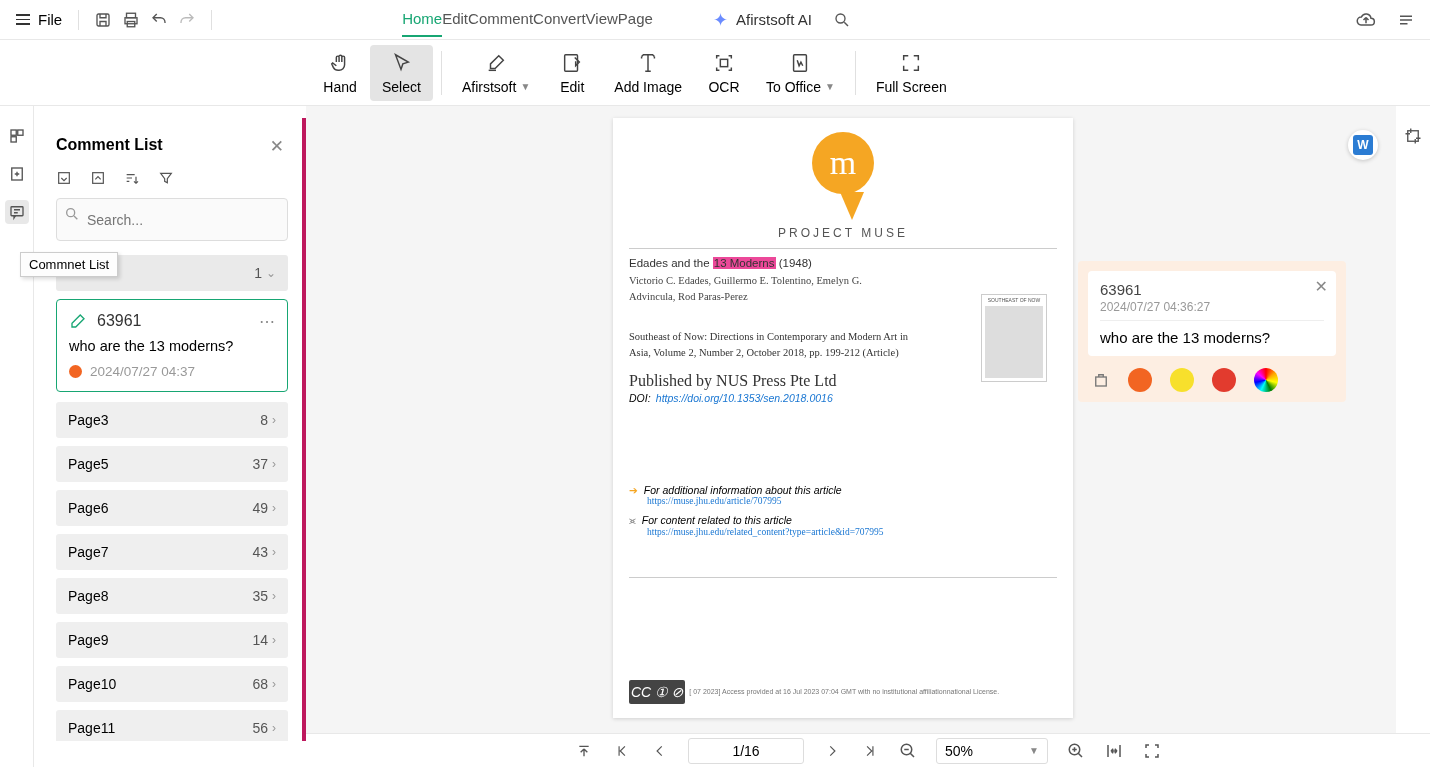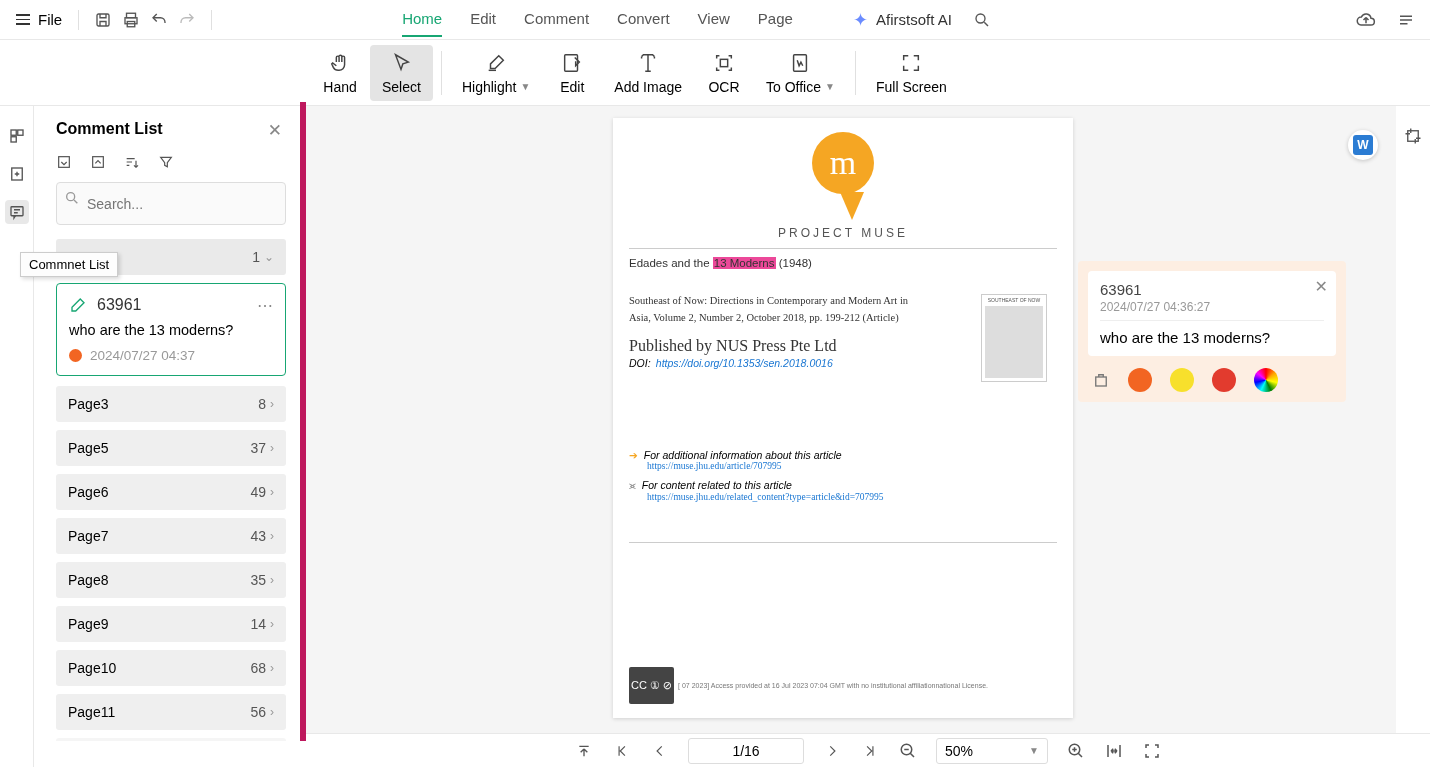--- a/index.html
+++ b/index.html
@@ -5,21 +5,21 @@
 * { box-sizing: border-box; margin: 0; padding: 0; font-family: -apple-system, BlinkMacSystemFont, "Segoe UI", Arial, sans-serif; }
 body { width: 1430px; height: 767px; overflow: hidden; background: #fff; position: relative; }
 
 
 .topbar { height: 40px; display: flex; align-items: center; border-bottom: 1px solid #e8e8e8; padding: 0 10px; }
 .file-menu { display: flex; align-items: center; gap: 8px; font-size: 15px; padding: 0 6px; cursor: pointer; }
 .hamburger { display: inline-flex; flex-direction: column; gap: 3px; }
 .hamburger span { width: 14px; height: 1.5px; background: #333; }
 .topbar .divider { width: 1px; height: 20px; background: #e0e0e0; margin: 0 10px; }
 .top-icon { width: 28px; height: 28px; display: flex; align-items: center; justify-content: center; cursor: pointer; color: #555; }
-.tabs { display: flex; gap: 28px; margin-left: 180px; }
+.tabs { display: flex; margin-left: 180px; }
 .tab { font-size: 15px; color: #555; padding: 8px 0; cursor: pointer; border-bottom: 2px solid transparent; }
 .tab.active { color: #17a673; border-bottom-color: #17a673; }
 .ai-brand { display: flex; align-items: center; gap: 8px; margin-left: 60px; font-size: 15px; color: #333; }
 .ai-star { color: #6b8cff; font-size: 18px; }
 .topbar-right { position: absolute; right: 10px; top: 6px; display: flex; gap: 12px; }
 
 
 .toolbar { height: 66px; display: flex; align-items: center; border-bottom: 1px solid #e8e8e8; padding-left: 310px; gap: 0; }
 .tool { display: flex; flex-direction: column; align-items: center; justify-content: center; gap: 4px; min-width: 60px; height: 56px; padding: 0 12px; cursor: pointer; font-size: 14px; border-radius: 4px; }
 .tool.active { background: #e4e4e4; }
@@ -28,21 +28,21 @@
 .caret-down { font-size: 10px; color: #888; }
 .toolbar .vdiv { width: 1px; height: 44px; background: #e0e0e0; margin: 0 8px; }
 
 
 .leftrail { position: absolute; left: 0; top: 106px; bottom: 0; width: 34px; border-right: 1px solid #e8e8e8; display: flex; flex-direction: column; align-items: center; gap: 14px; padding-top: 18px; background: #fff; }
 .rail-icon { width: 24px; height: 24px; display: flex; align-items: center; justify-content: center; color: #555; cursor: pointer; border-radius: 4px; }
 .rail-icon.active { background: #e8e8e8; }
 .tooltip { position: absolute; left: 20px; top: 252px; background: #fdfdfd; border: 1px solid #ccc; padding: 4px 8px; font-size: 13px; box-shadow: 2px 2px 4px rgba(0,0,0,0.15); z-index: 50; }
 
 
-.comment-panel { position: absolute; left: 34px; top: 102px; bottom: 26px; width: 272px; border-right: 6px solid #be185d; padding: 18px 14px 0 22px; overflow: hidden; }
+.comment-panel { position: absolute; left: 34px; top: 118px; bottom: 26px; width: 272px; border-right: 4px solid #be185d; padding: 18px 14px 0 22px; overflow: hidden; }
 .comment-panel h2 { font-size: 16px; font-weight: 700; margin-bottom: 16px; }
 .close-panel { position: absolute; right: 18px; top: 18px; color: #888; cursor: pointer; font-size: 17px; }
 .panel-tools { display: flex; gap: 18px; margin-bottom: 12px; color: #555; }
 .search-box { position: relative; margin-bottom: 14px; }
 .search-box input { width: 100%; height: 43px; border: 1px solid #ddd; border-radius: 4px; padding: 0 10px 0 30px; font-size: 14px; background: #fafafa; }
 .search-box .sicon { position: absolute; left: 8px; top: 8px; color: #999; }
 
 .page-group { background: #efefef; border-radius: 3px; height: 36px; display: flex; align-items: center; justify-content: space-between; padding: 0 12px; font-size: 14px; margin-bottom: 8px; cursor: pointer; }
 .page-group .cnt { display: flex; align-items: center; gap: 4px; color: #555; }
 .page-group .chev { color: #999; font-size: 12px; }
@@ -73,21 +73,21 @@
 .doi { font-size: 10.5px; font-family: Georgia, serif; font-style: italic; margin-top: 2px; }
 .doi a { color: #1976d2; text-decoration: none; }
 .linkrow { font-size: 10.5px; font-style: italic; font-family: Georgia, serif; margin-top: 10px; display: flex; gap: 6px; }
 .linkrow .arrow { color: #f5a623; font-style: normal; }
 .linkrow .share { color: #888; font-style: normal; }
 .linkurl { font-size: 9.5px; color: #1976d2; font-family: Georgia, serif; margin-left: 18px; }
 .cover-thumb { position: absolute; right: 26px; top: 176px; width: 66px; height: 88px; border: 1px solid #ccc; background: #fff; padding: 3px; display: flex; flex-direction: column; align-items: center; gap: 2px; }
 .cover-thumb .ct-top { font-size: 5px; color: #555; text-align: center; line-height: 1.1; }
 .cover-thumb .ct-img { flex: 1; background: #ddd; width: 100%; }
 .cc-badge { position: absolute; bottom: 14px; left: 16px; display: flex; align-items: center; gap: 4px; }
-.cc-badge .b { background: #444; color: #fff; font-size: 11px; padding: 12px 2px; border-radius: 2px; letter-spacing: 0; }
+.cc-badge .b { background: #444; color: #fff; font-size: 14px; padding: 4px 2px; border-radius: 2px; letter-spacing: 0; font-style: italic; }
 .cc-badge .acc { font-size: 7px; color: #777; font-family: Georgia, serif; }
 .linksection { margin-top: 80px; }
 
 
 .annot-popup { position: absolute; right: 50px; top: 155px; width: 268px; background: #fdeee2; border-radius: 4px; padding: 10px; z-index: 10; }
 .annot-inner { background: #fff; border-radius: 4px; padding: 10px 12px; position: relative; }
 .annot-inner .close { position: absolute; right: 8px; top: 6px; color: #888; cursor: pointer; font-size: 16px; }
 .annot-inner .aid { font-size: 15px; color: #444; }
 .annot-inner .ats { font-size: 12px; color: #999; margin-top: 2px; border-bottom: 1px solid #eee; padding-bottom: 6px; }
 .annot-inner .atxt { font-size: 15px; margin-top: 8px; }
@@ -207,21 +207,21 @@
   </div>
   <div class="vdiv"></div>
   <div class="tool">
     <div class="tool-icon">
         <svg width="22" height="22" viewBox="0 0 24 24" fill="none" stroke="currentColor" stroke-width="1.6">
           <path d="M15 4l5 5-9 9H6v-5l9-9z"></path>
           <path d="M4 20h8"></path>
         </svg>
       </div>
     <span class="lbl">
-        <span>Highlight</span>
+        <span>Afirstsoft</span>
         <span class="caret-down">▼</span>
       </span>
   </div>
   <div class="tool">
     <div class="tool-icon">
         <svg width="22" height="22" viewBox="0 0 24 24" fill="none" stroke="currentColor" stroke-width="1.6">
           <rect x="4" y="3" width="14" height="18" rx="1"></rect>
           <path d="M15 6l5 5-4 4v-5"></path>
         </svg>
       </div>
@@ -417,20 +417,21 @@
   <div class="page-view">
     <div class="muse-logo">
       <div class="m">m</div>
       <div class="pin"></div>
       <div class="txt">PROJECT MUSE</div>
     </div>
     <hr>
     <div class="doc-title">
       <span>Edades and the </span><span class="hl">13 Moderns</span><span> (1948)</span>
     </div>
+    <div class="authors">Victorio C. Edades, Guillermo E. Tolentino, Emelyn G. Advincula, Rod Paras-Perez</div>
     <div class="cover-thumb">
       <div class="ct-top">SOUTHEAST OF NOW</div>
       <div class="ct-img"></div>
     </div>
     <div class="journal">Southeast of Now: Directions in Contemporary and Modern Art in Asia, Volume 2, Number 2, October 2018, pp. 199-212 (Article)</div>
     <div class="pub">Published by NUS Press Pte Ltd</div>
     <div class="doi"><span>DOI:</span>&nbsp;&nbsp;<a>https://doi.org/10.1353/sen.2018.0016</a></div>
     <div class="linksection">
       <div class="linkrow">
           <span class="arrow">➔</span>

